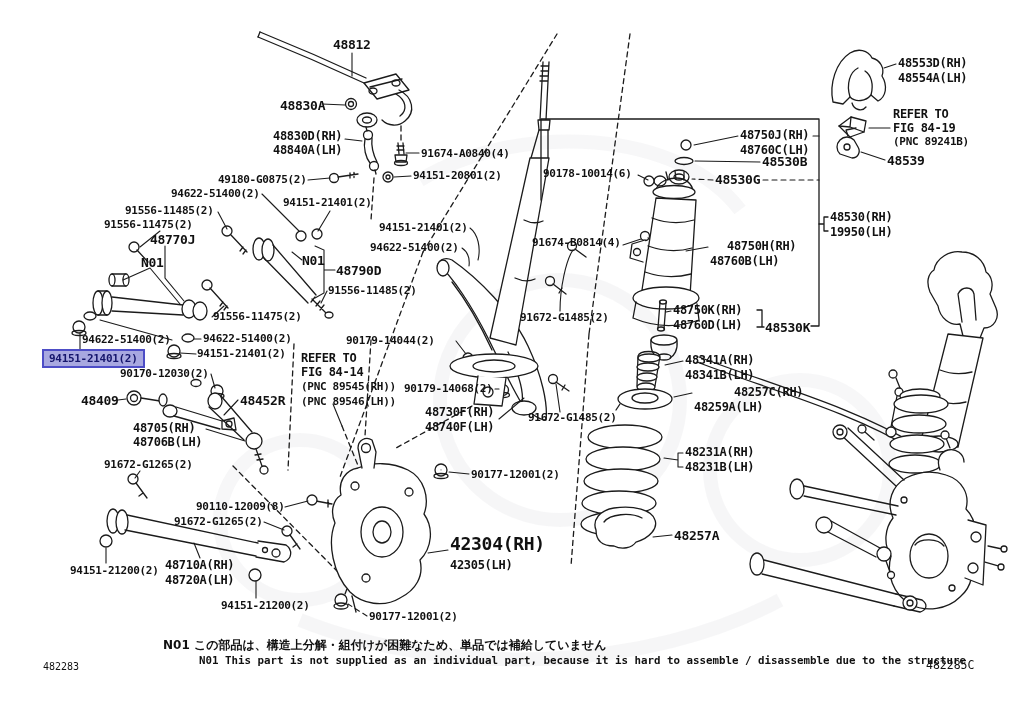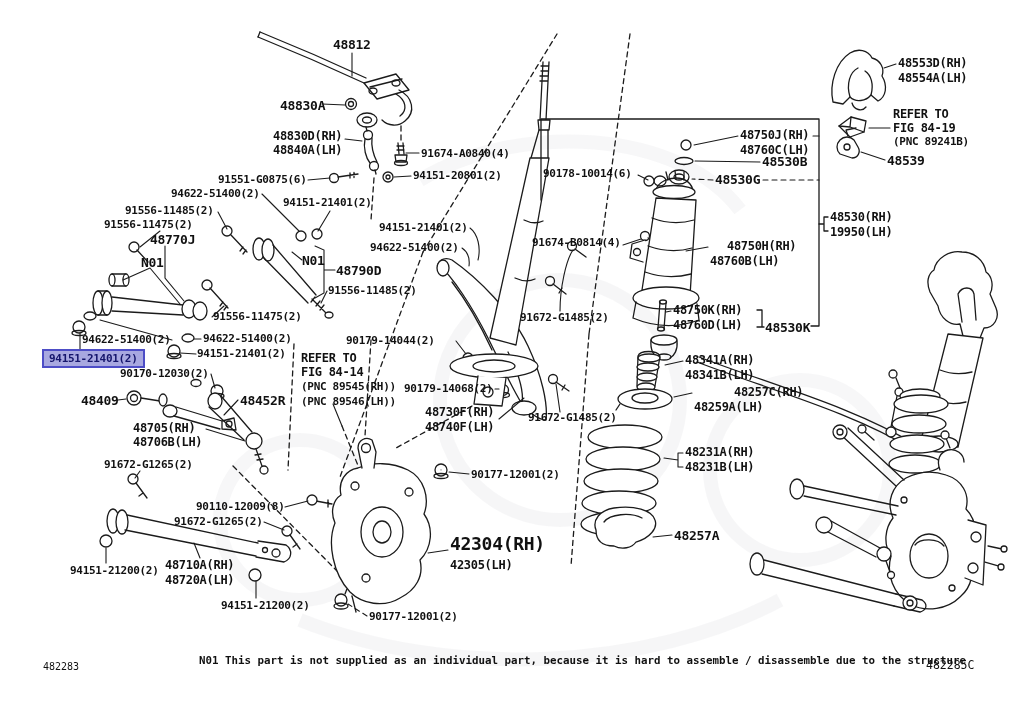--- a/index.html
+++ b/index.html
@@ -373,21 +373,21 @@
     <path d="M885,160 L861,152"></path>
   </g>
 </svg>
 
 <div id="labels">
       <div class="lbl" style="left: 333px; top: 38px; font-size: 13px;">48812</div>
       <div class="lbl" style="left: 280px; top: 99px; font-size: 13px;">48830A</div>
       <div class="lbl" style="left: 273px; top: 130px; font-size: 12px;">48830D(RH)</div>
       <div class="lbl" style="left: 273px; top: 144px; font-size: 12px;">48840A(LH)</div>
       <div class="lbl" style="left: 421px; top: 148px; font-size: 11px;">91674-A0840(4)</div>
-      <div class="lbl" style="left: 218px; top: 174px; font-size: 11px;">91551-G0875(6)</div>
+      <div class="lbl" style="left: 218px; top: 174px; font-size: 11px;">49180-G0875(2)</div>
       <div class="lbl" style="left: 413px; top: 170px; font-size: 11px;">94151-20801(2)</div>
       <div class="lbl" style="left: 171px; top: 188px; font-size: 11px;">94622-51400(2)</div>
       <div class="lbl" style="left: 283px; top: 197px; font-size: 11px;">94151-21401(2)</div>
       <div class="lbl" style="left: 125px; top: 205px; font-size: 11px;">91556-11485(2)</div>
       <div class="lbl" style="left: 104px; top: 219px; font-size: 11px;">91556-11475(2)</div>
       <div class="lbl" style="left: 150px; top: 233px; font-size: 13px;">48770J</div>
       <div class="lbl" style="left: 141px; top: 256px; font-size: 13px;">N01</div>
       <div class="lbl" style="left: 379px; top: 222px; font-size: 11px;">94151-21401(2)</div>
       <div class="lbl" style="left: 370px; top: 242px; font-size: 11px;">94622-51400(2)</div>
       <div class="lbl" style="left: 302px; top: 254px; font-size: 13px;">N01</div>
@@ -445,17 +445,18 @@
       <div class="lbl" style="left: 685px; top: 461px; font-size: 12px;">48231B(LH)</div>
       <div class="lbl" style="left: 674px; top: 529px; font-size: 13px;">48257A</div>
       <div class="lbl" style="left: 898px; top: 57px; font-size: 12px;">48553D(RH)</div>
       <div class="lbl" style="left: 898px; top: 72px; font-size: 12px;">48554A(LH)</div>
       <div class="lbl" style="left: 893px; top: 108px; font-size: 12px;">REFER TO</div>
       <div class="lbl" style="left: 893px; top: 122px; font-size: 12px;">FIG 84-19</div>
       <div class="lbl" style="left: 893px; top: 136px; font-size: 11px;">(PNC 89241B)</div>
       <div class="lbl" style="left: 887px; top: 154px; font-size: 13px;">48539</div>
     </div>
 
+<div class="note jp" style="left:163px;top:639px;font-size:12px;">N01 この部品は、構造上分解・組付けが困難なため、単品では補給していません</div>
 <div class="note" style="left:163px;top:656px;font-size:10.8px;padding-left:36px;">N01 This part is not supplied as an individual part, because it is hard to assemble / disassemble due to the structure</div>
 <div class="foot" style="left:43px;top:662px;font-size:10px;text-align:right;">482283</div>
 <div class="foot" style="left:926px;top:660px;font-size:11.5px;">482285C</div>
 
 </div>
 
 </body></html>

